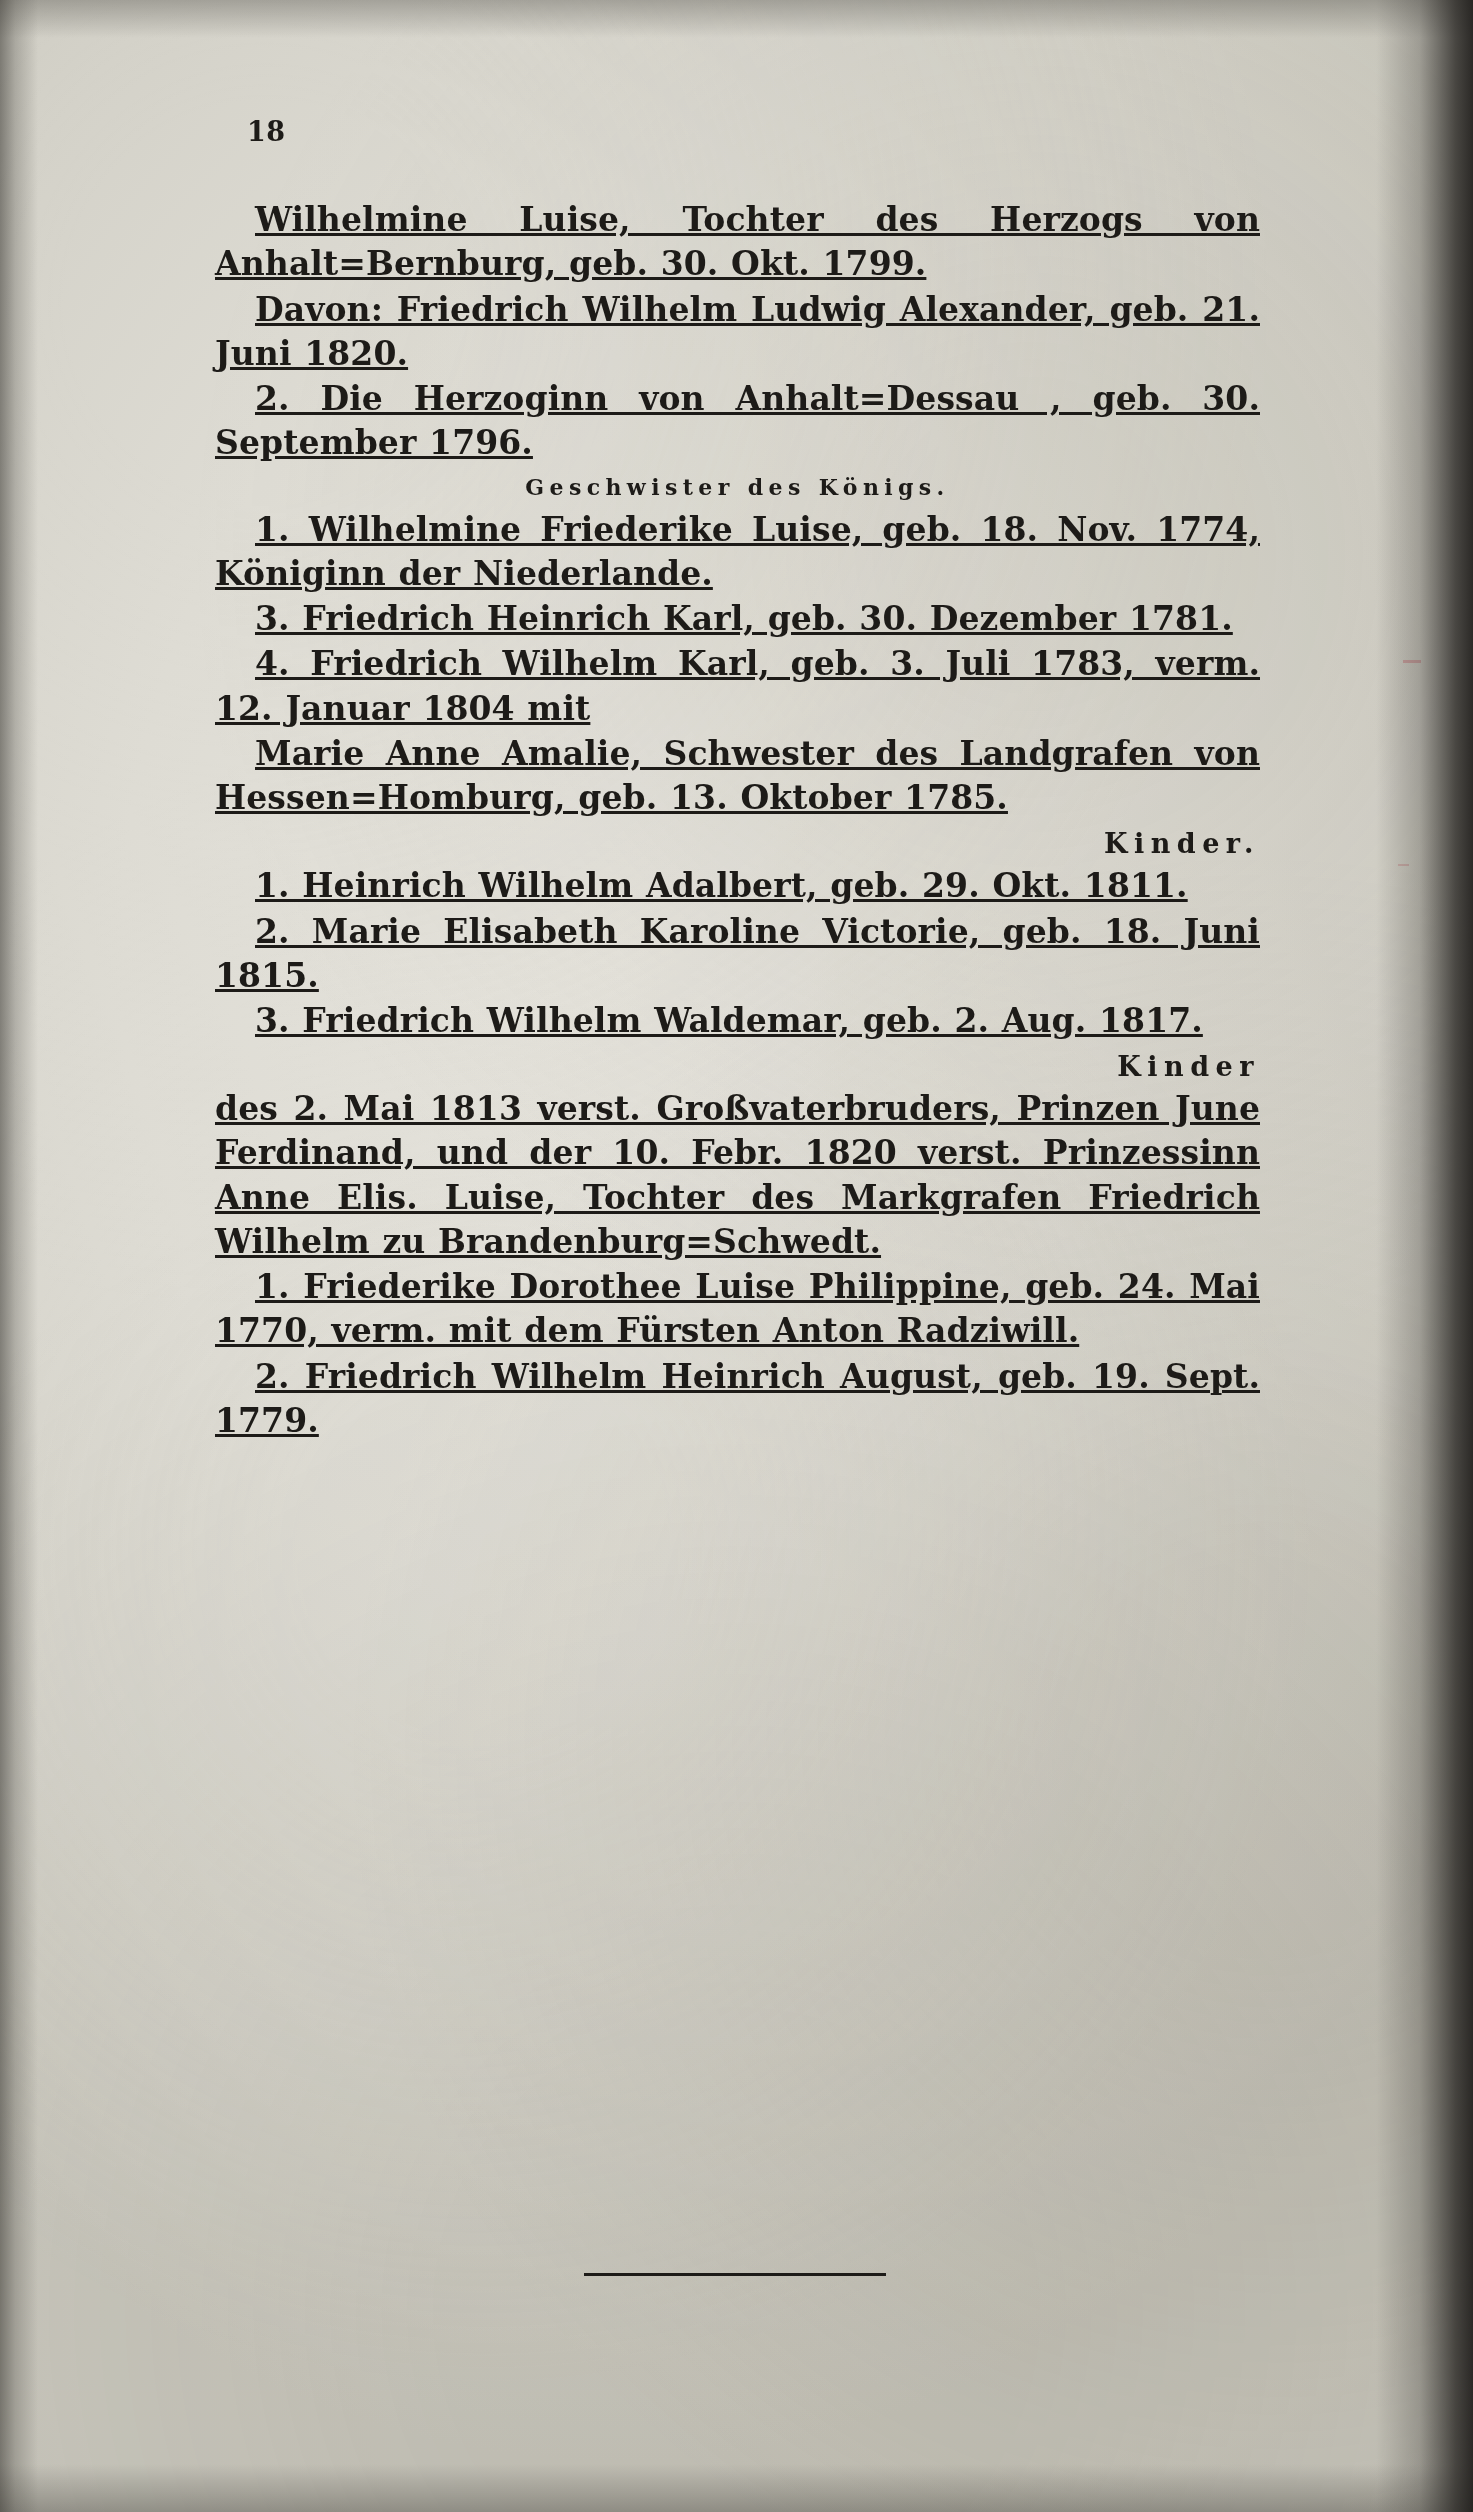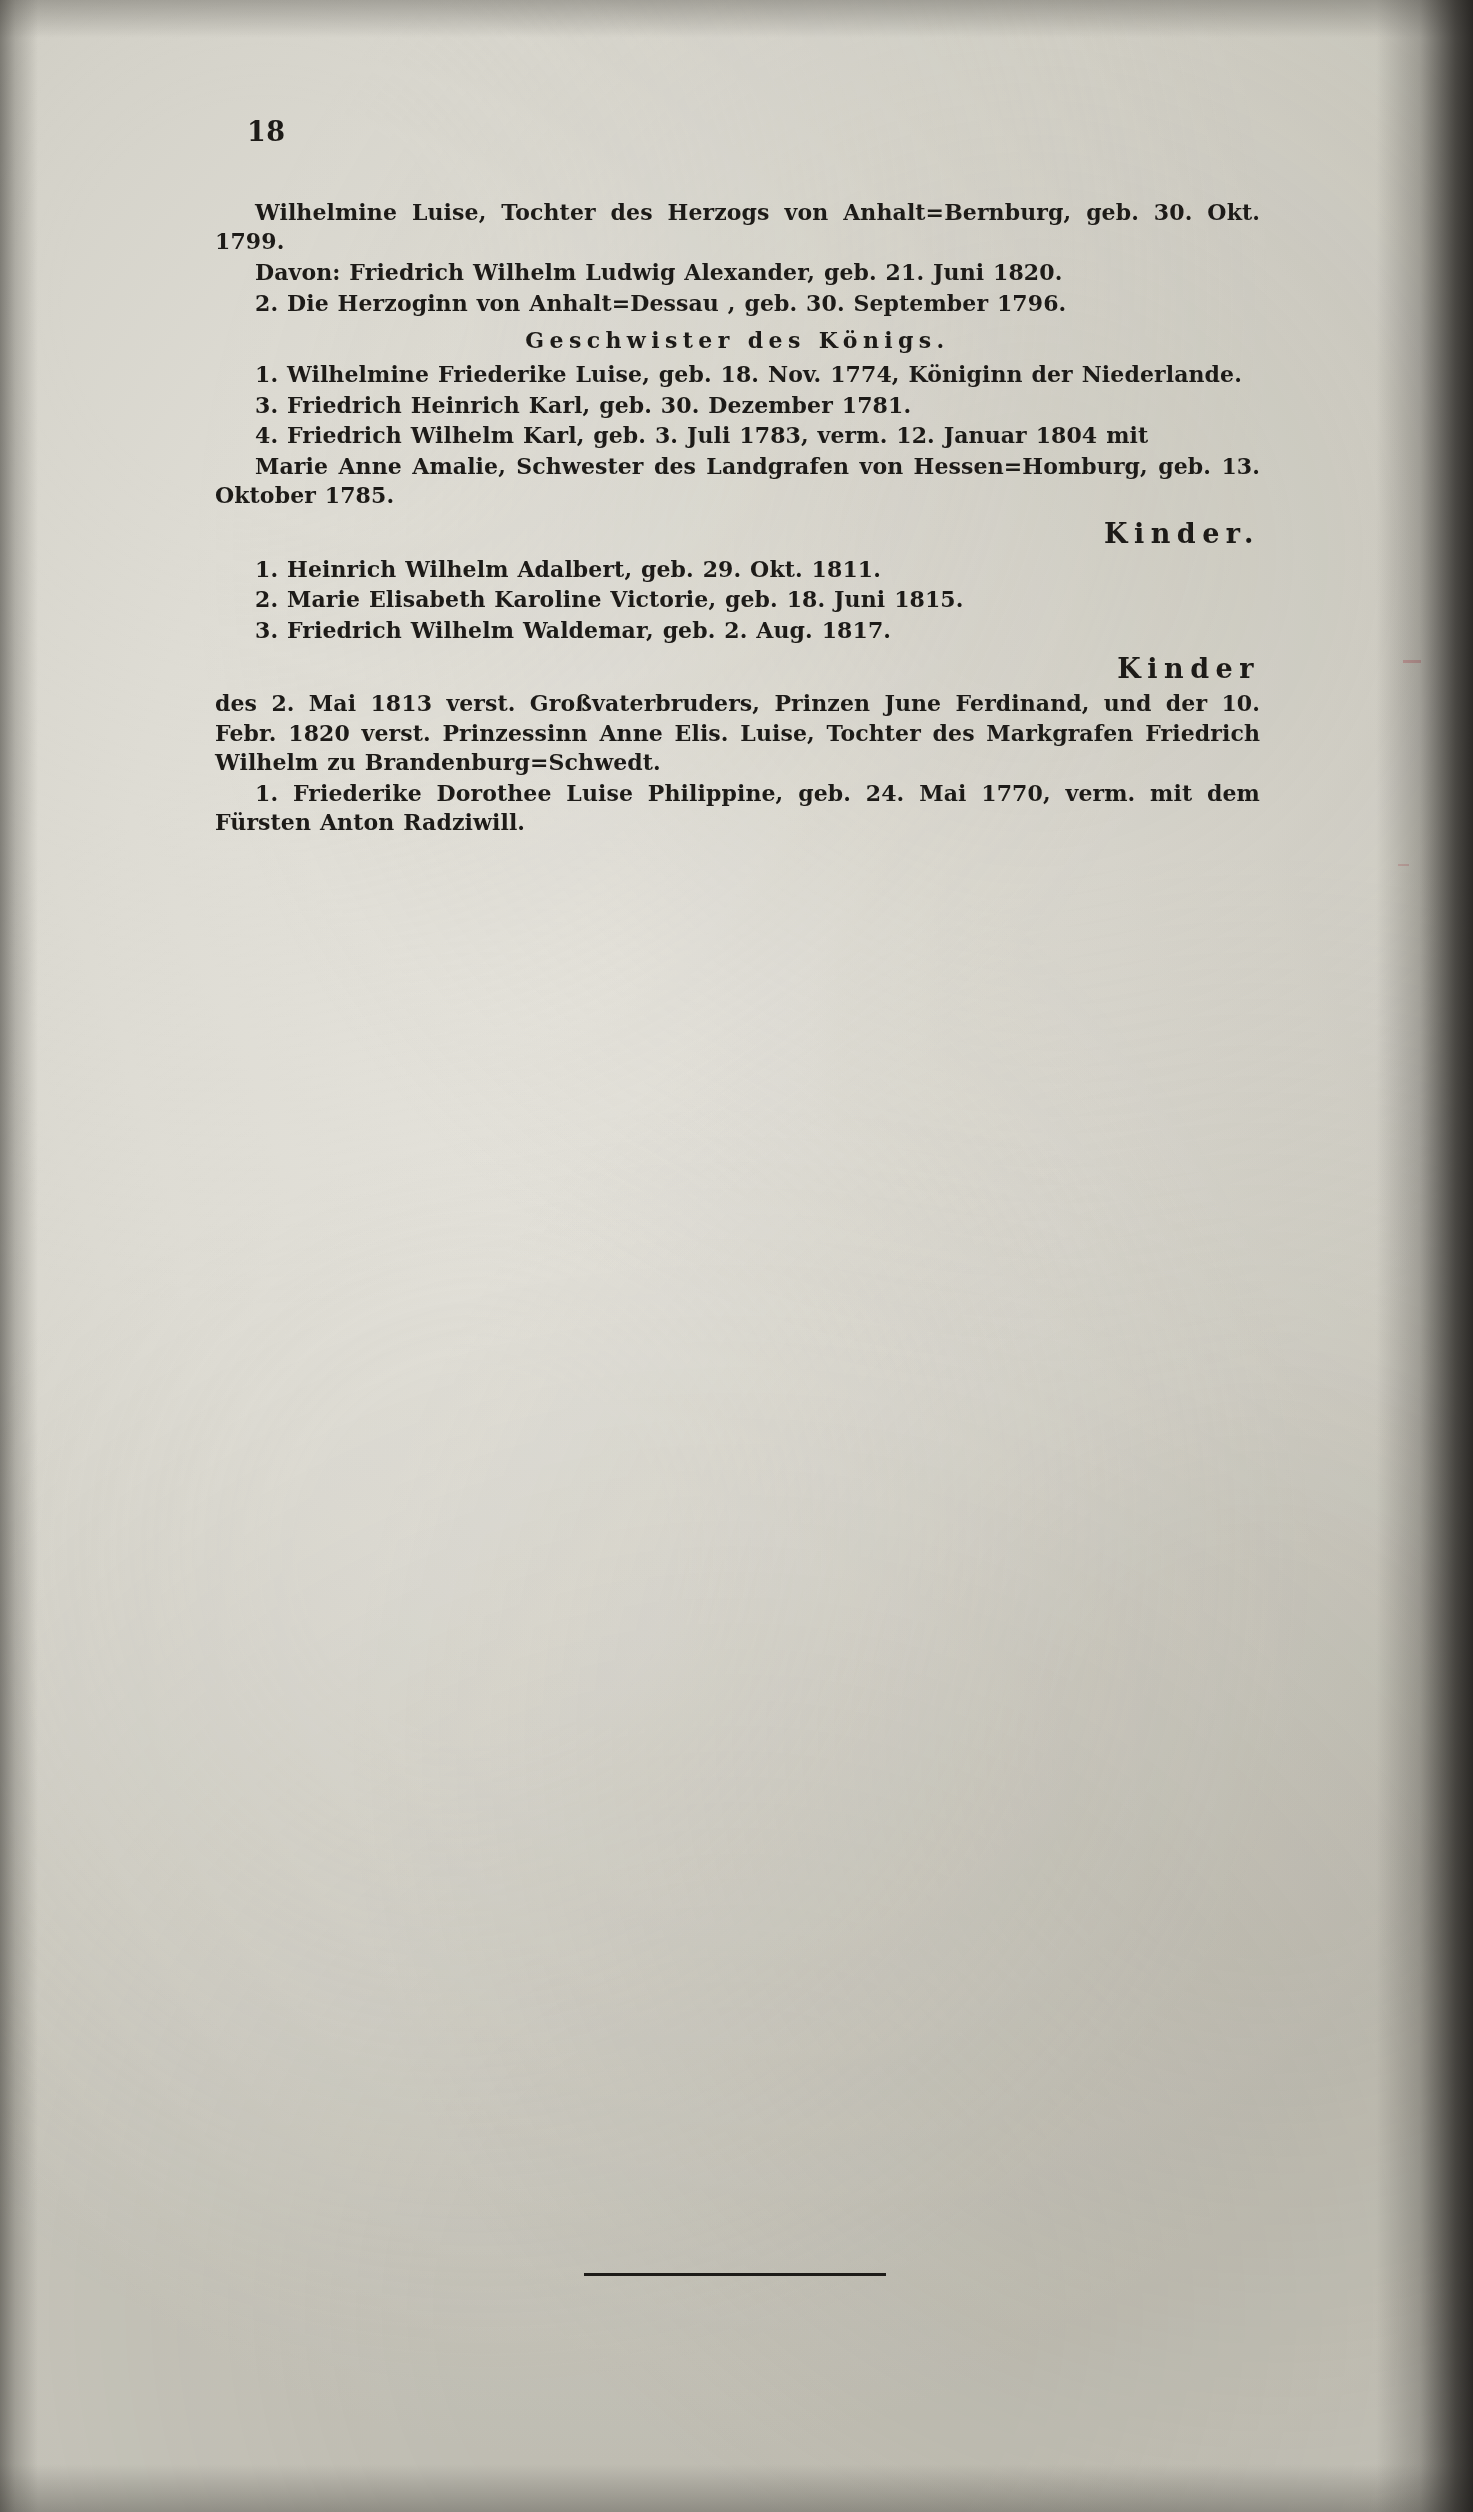--- a/index.html
+++ b/index.html
@@ -71,27 +71,28 @@
     font-weight: 700;
     font-size: 27px;
     letter-spacing: 0.5px;
     margin: 0 0 51px 32px;
   }
 
   
   .fr {
     font-family: "DejaVu Serif", serif;
     font-weight: 700;
-    font-size: 22px;
+    font-size: 33px;
     line-height: 1.34;
     letter-spacing: 0.1px;
     margin: 0;
     text-align: justify;
     text-align-last: left;
     word-spacing: 1.1px;
+    text-decoration: underline;
   }
   .fr.indent { text-indent: 40px; }
 
   .p { margin: 0 0 1.1px 0; }
 
   .heading {
     font-family: "DejaVu Serif", serif;
     font-weight: 700;
     font-size: 22px;
     text-align: center;
@@ -157,20 +158,21 @@
     <div class="heading-sm">Kinder.</div>
 
     <p class="fr indent p">1. Heinrich Wilhelm Adalbert, geb. 29. Okt. 1811.</p>
     <p class="fr indent p">2. Marie Elisabeth Karoline Victorie,  geb. 18. Juni 1815.</p>
     <p class="fr indent p">3. Friedrich Wilhelm Waldemar, geb. 2. Aug. 1817.</p>
 
     <div class="heading-sm">Kinder</div>
 
     <p class="fr p">des 2. Mai 1813 verst. Großvaterbruders, Prinzen June Ferdinand, und der 10. Febr. 1820 verst. Prinzessinn Anne Elis. Luise, Tochter des Markgrafen Friedrich Wilhelm zu Brandenburg=Schwedt.</p>
     <p class="fr indent p">1. Friederike Dorothee Luise Philippine, geb. 24. Mai 1770, verm. mit dem Fürsten Anton Radziwill.</p>
+    <p class="fr indent p">2. Friedrich Wilhelm Heinrich August, geb. 19. Sept. 1779.</p>
 
   </div>
 
   <div class="rule"></div>
   <div class="margin-tick"></div>
   <div class="margin-tick2"></div>
 
   <div class="edge-top"></div>
   <div class="edge-bottom"></div>
   <div class="edge-left"></div>

